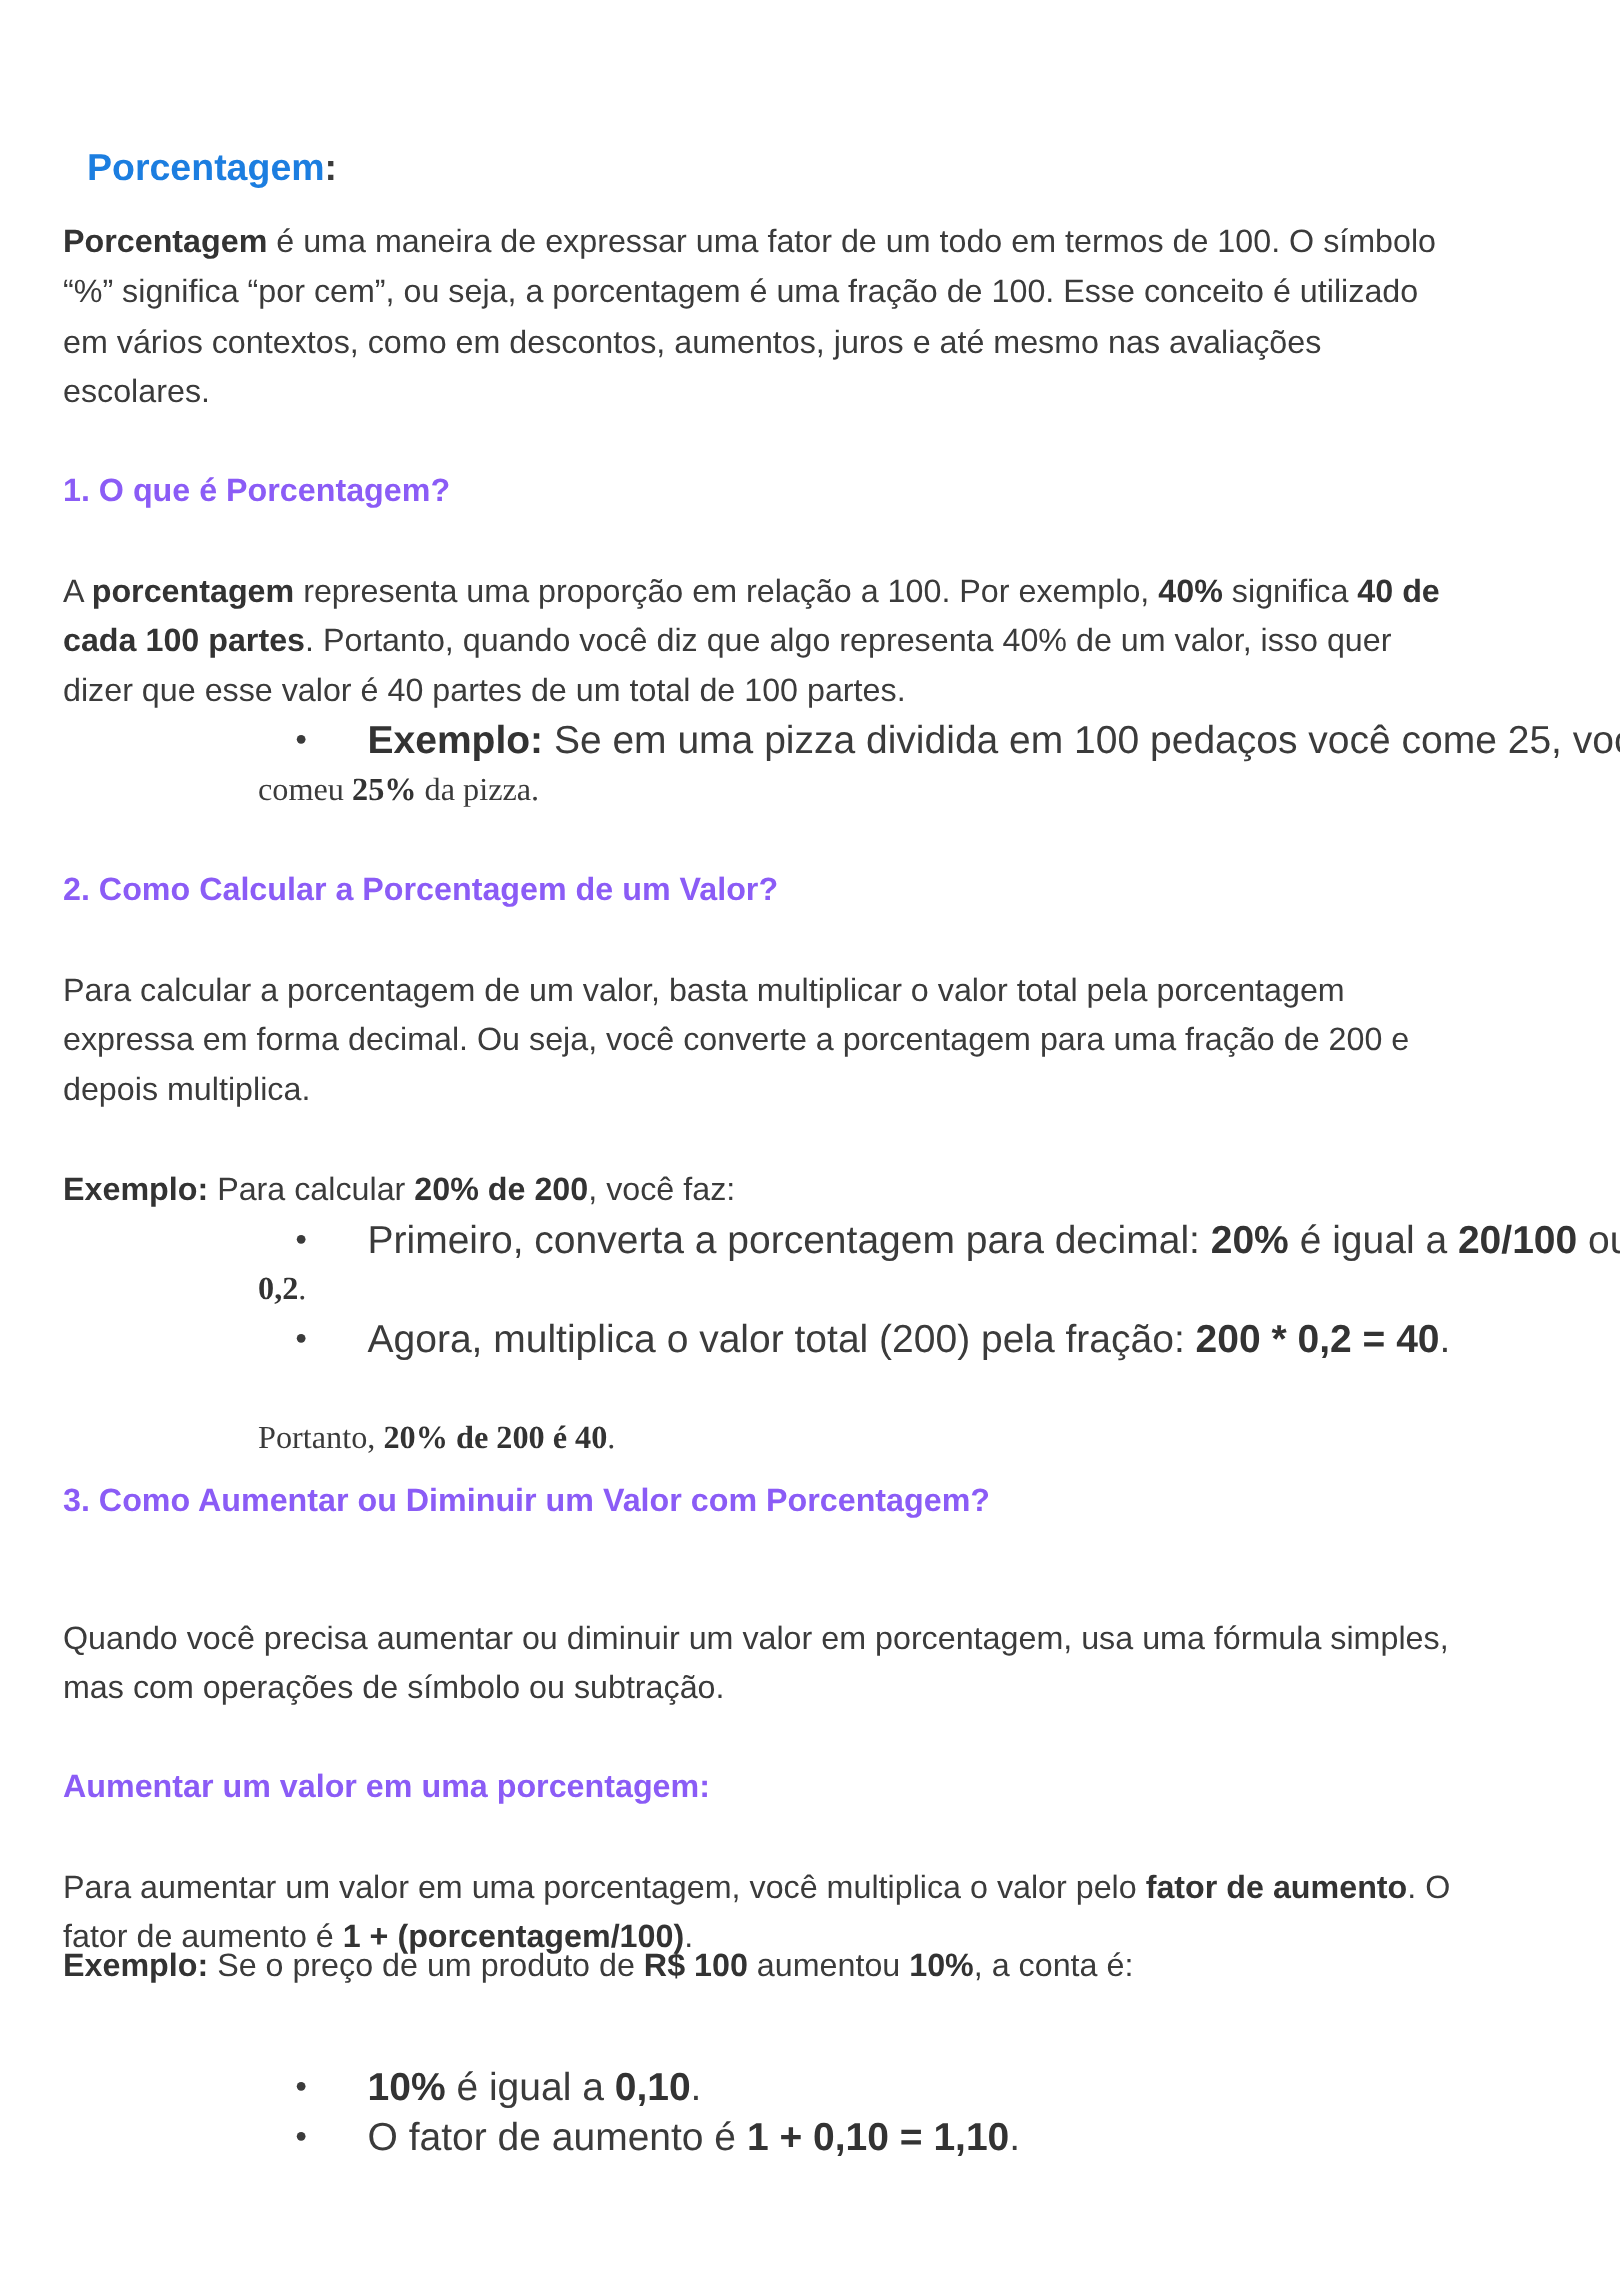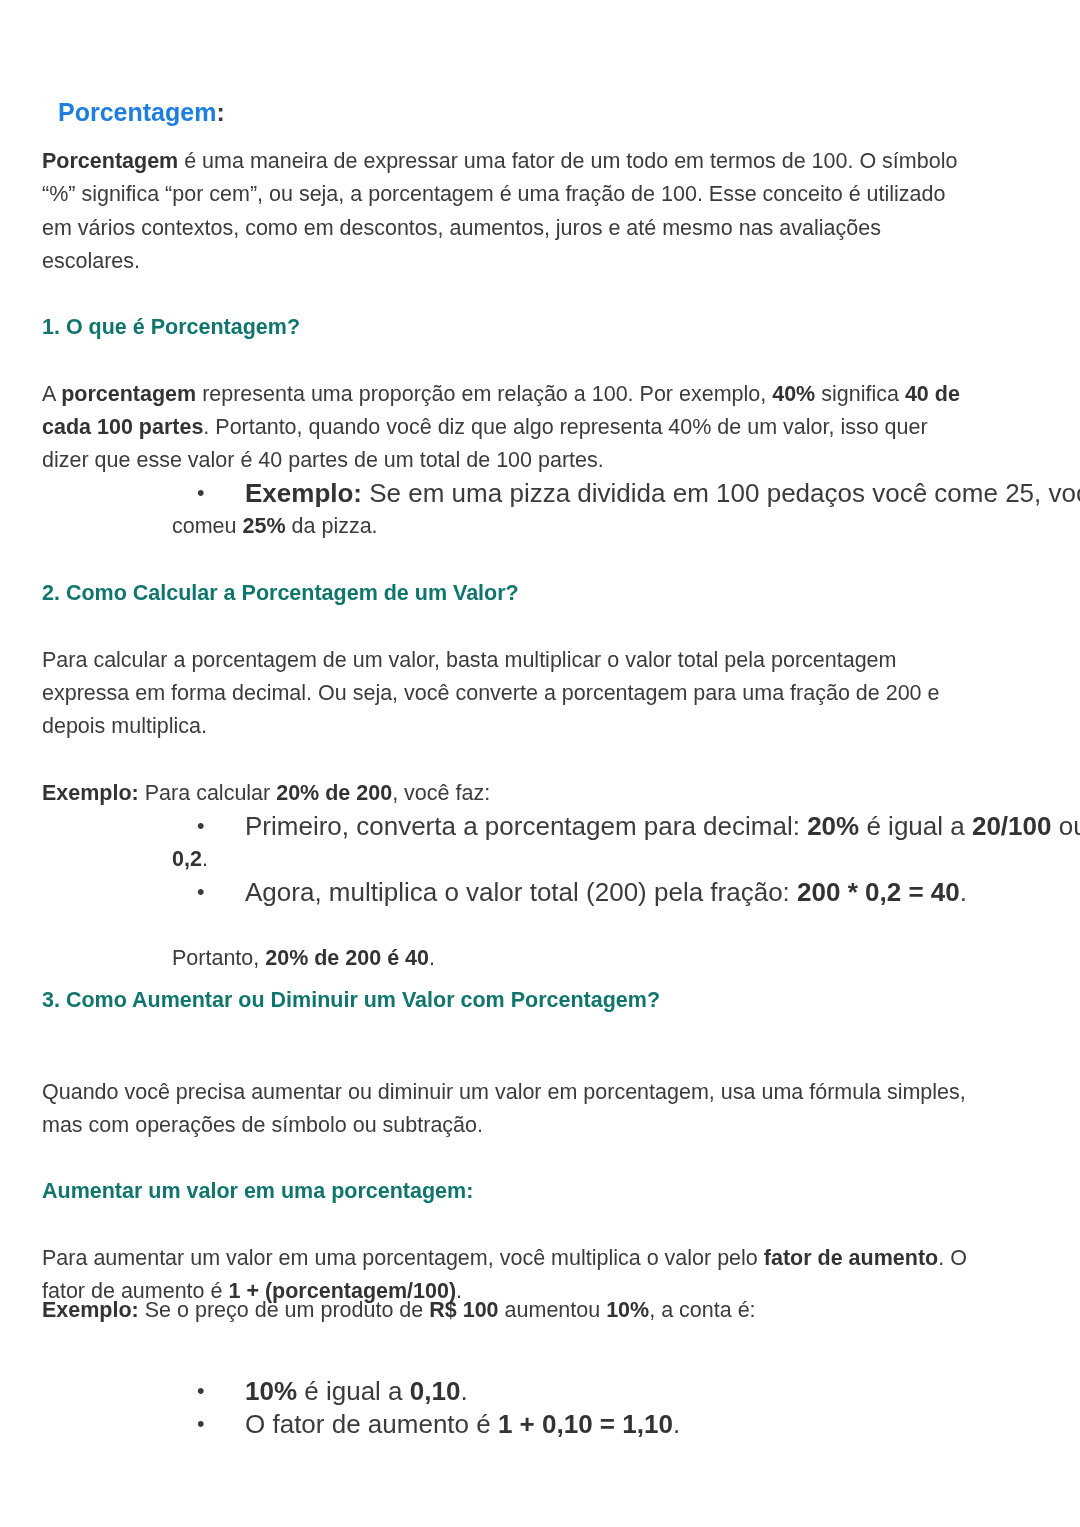--- a/index.html
+++ b/index.html
@@ -3,25 +3,25 @@
 <meta charset="utf-8">
 <style>
   html, body { margin: 0; padding: 0; background: #ffffff; }
   body { width: 1080px; height: 1527px; overflow: hidden; position: relative;
          font-family: "Liberation Sans", "DejaVu Sans", sans-serif; color: #3b3b3b; }
   .page { position: absolute; left: 42px; top: 0; width: 1000px; }
   .title { position: absolute; top: 82px; left: 0; font-size: 25px; font-weight: bold; margin: 16px; }
   .title .blue { color: #1c7ee0; }
   .title .colon { color: #3b3b3b; }
   .line { position: absolute; left: 0; font-size: 21.5px; line-height: 33px; white-space: nowrap; }
-  .line.ind { left: 130px; }
+  .line.ind { left: 130px; font-family: Liberation Serif, serif; }
   .bul { position: absolute; left: 155px; font-size: 21.5px; line-height: 33px; }
   .bul-text { position: absolute; left: 203px; font-size: 26px; line-height: 33px; white-space: nowrap; }
   b { font-weight: bold; color: #333; }
-  .h { font-weight: bold; color: #0f766e; }
+  .h { font-weight: bold; color: #8b5cf6; }
 </style>
 </head>
 <body>
 
 <div class="page">
   <h1 class="title"><span class="blue">Porcentagem</span><span class="colon">:</span></h1>
 
   <div class="line" style="top:145px"><b>Porcentagem</b><span> é uma maneira de expressar uma fator de um todo em termos de 100. O símbolo</span></div>
   <div class="line" style="top:178px">“%” significa “por cem”, ou seja, a porcentagem é uma fração de 100. Esse conceito é utilizado</div>
   <div class="line" style="top:212px">em vários contextos, como em descontos, aumentos, juros e até mesmo nas avaliações</div>

